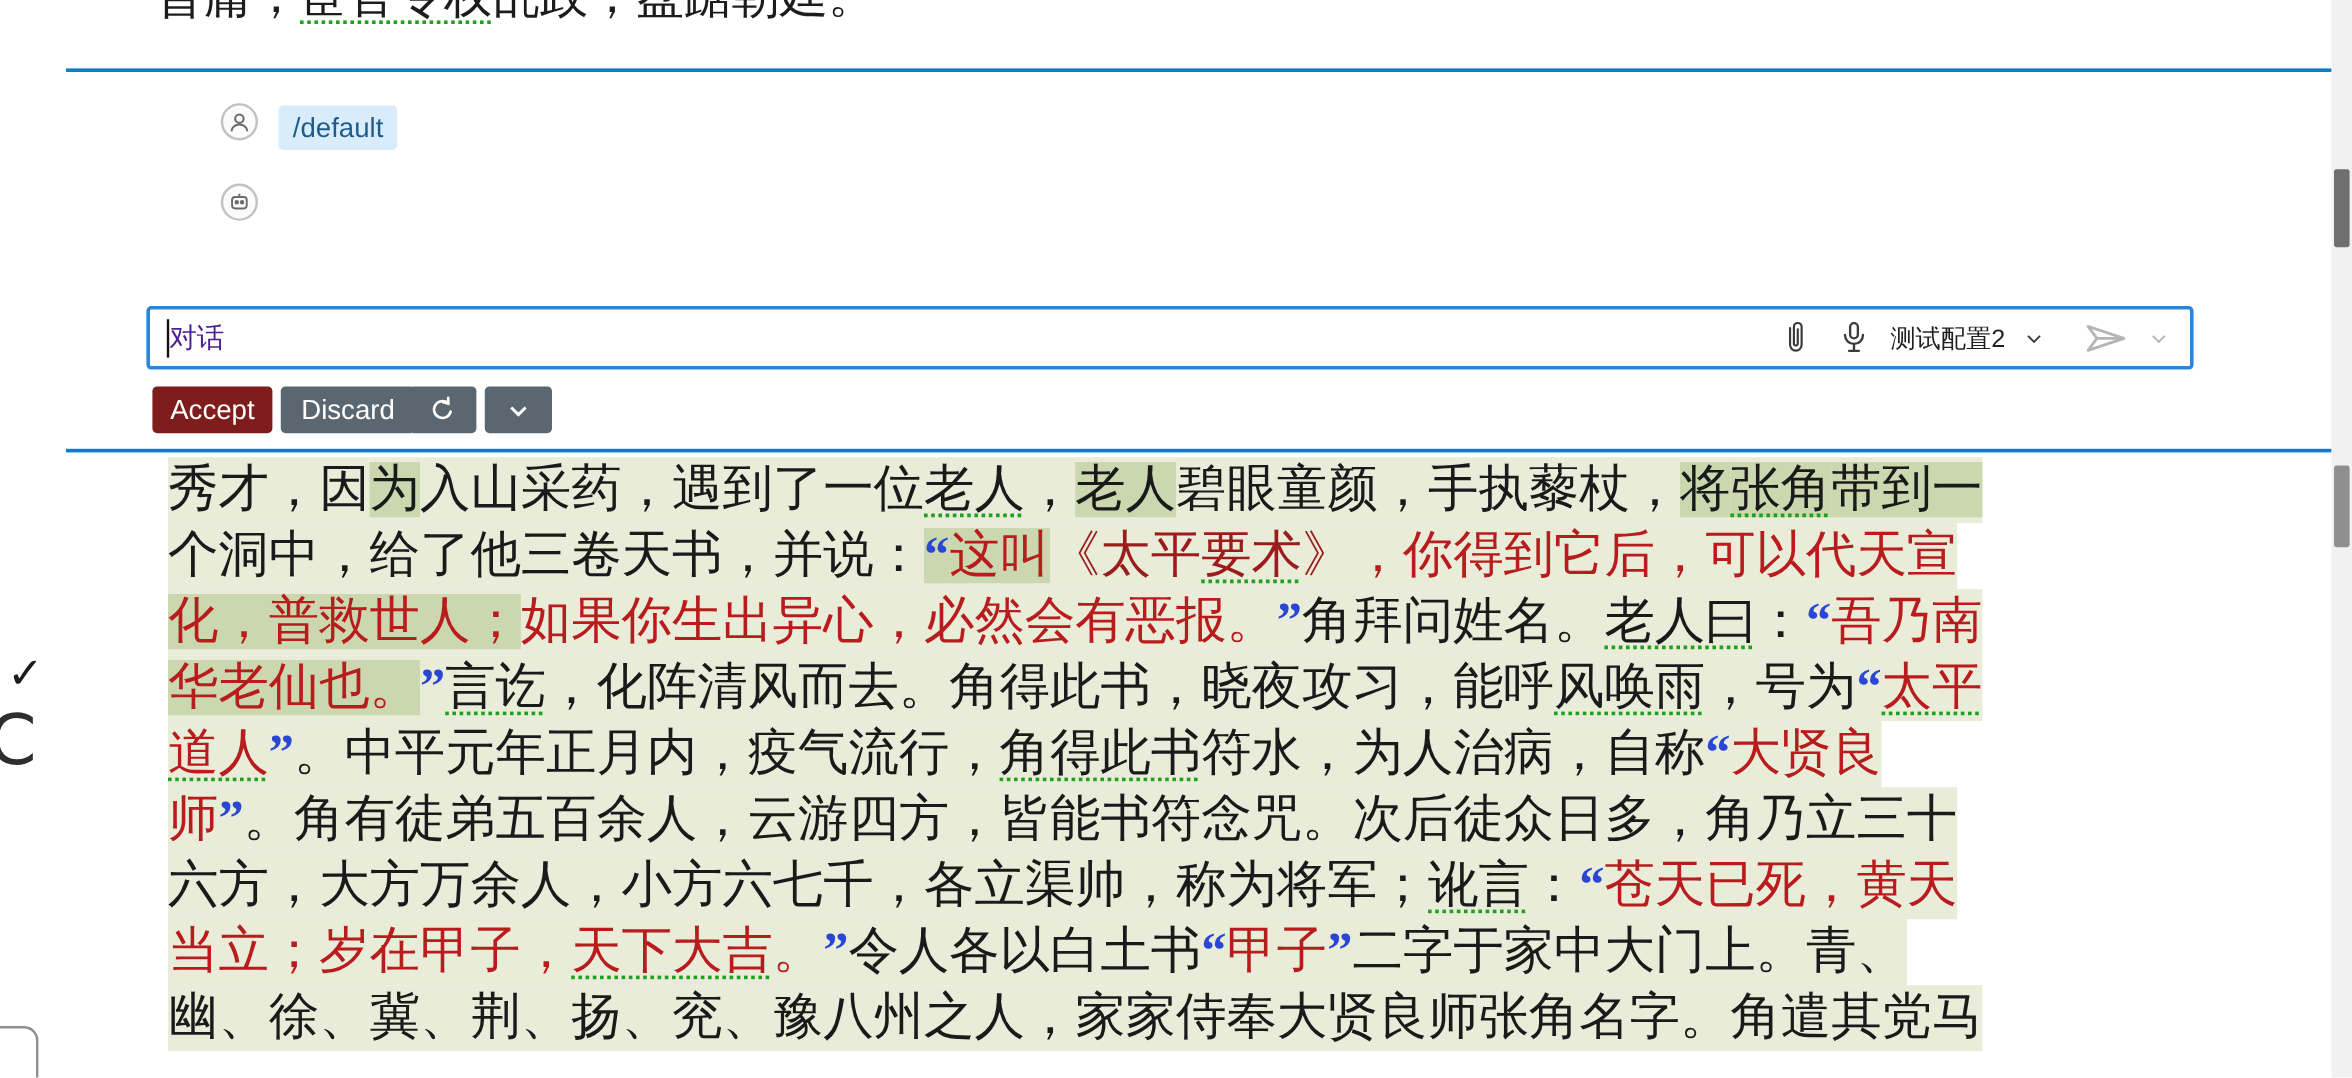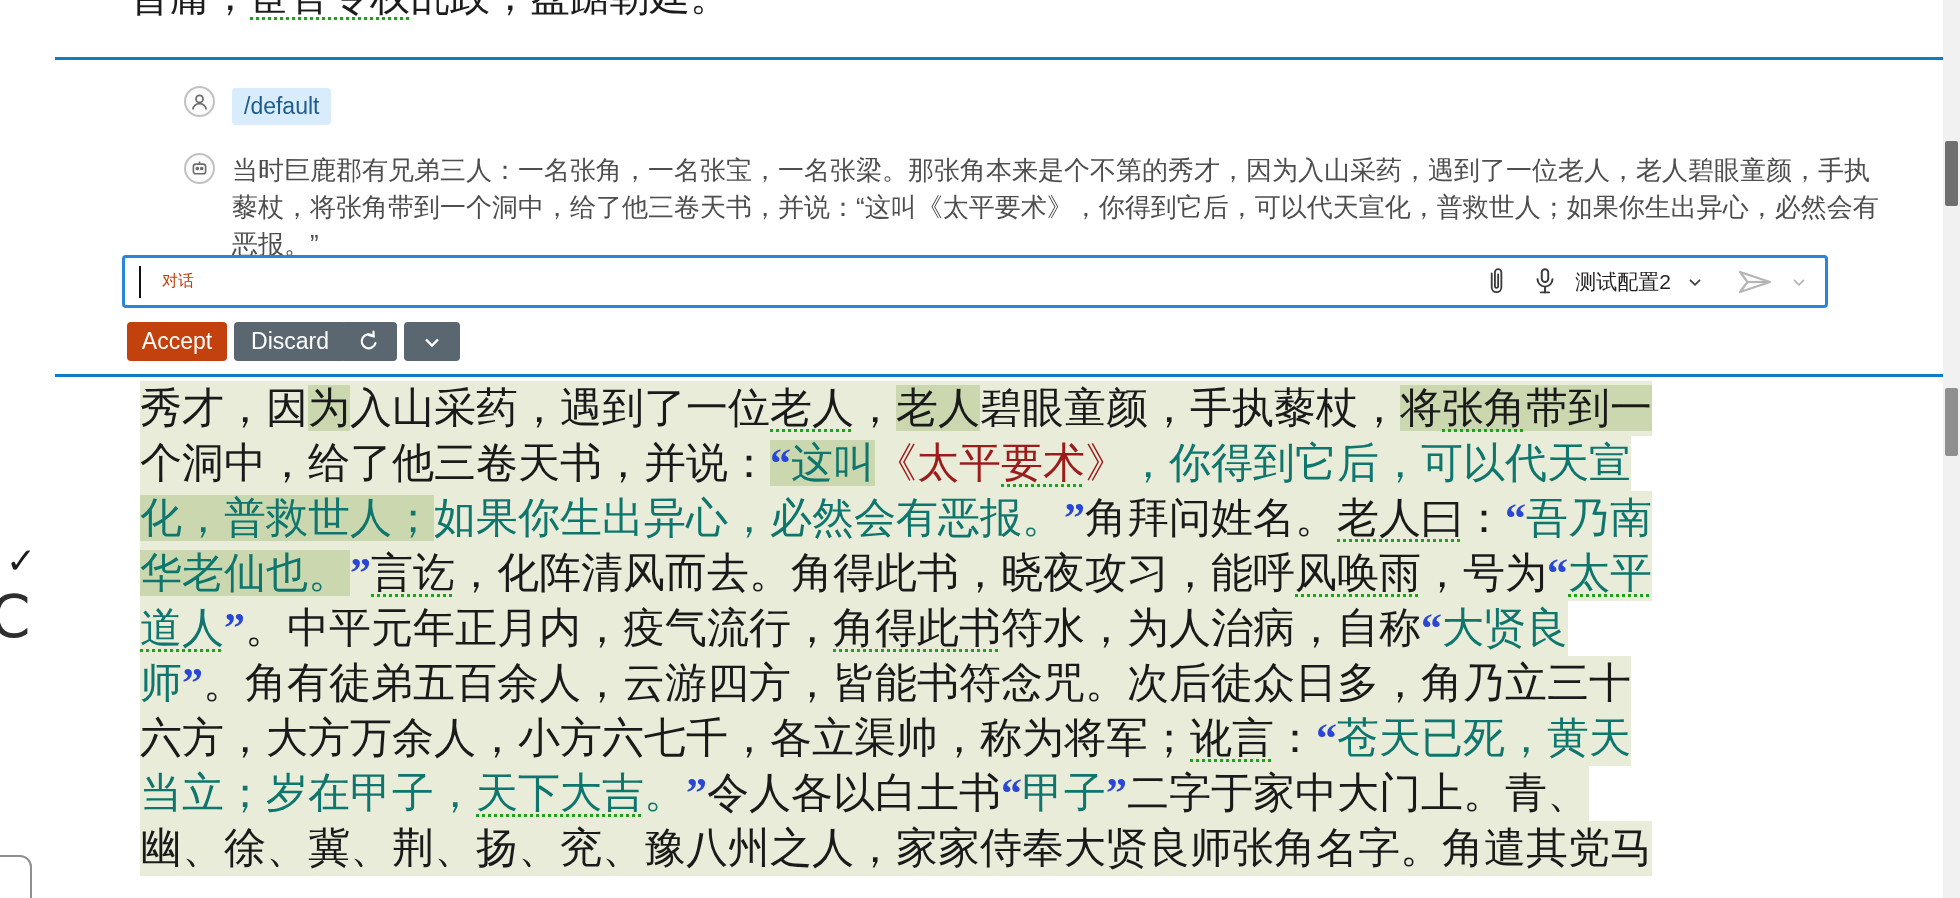--- a/index.html
+++ b/index.html
@@ -21,40 +21,40 @@
   #default-pill { left:232px; top:88px; background:#d9ecfb; color:#1e5c8c;
                   font-size:23px; padding:5px 12px; border-radius:4px; }
   #msg-lines { left:232px; top:152px; width:1680px; height:104px; overflow:hidden;
                font-size:26px; line-height:37px; color:#4e4e4e; }
   #msg-lines .msg-line { white-space:nowrap; }
 
   
   #chat-input { left:122px; top:255px; width:1706px; height:53px; background:#fff;
                 border:3px solid #2a86d8; border-radius:4px; display:flex; align-items:center; }
   #caret { width:2px; height:32px; background:#111; margin-left:14px; }
-  #input-placeholder { color:#c2410c; font-size:16px; margin-left:21px; flex:1; }
+  #input-placeholder { color:#4c1d95; font-size:23px; margin-left:0; flex:1; }
   .input-icons { display:flex; align-items:center; gap:14px; padding-right:16px; }
   #config-label { font-size:21px; color:#1f1f1f; white-space:nowrap; }
 
   
   .btn { position:absolute; top:322px; height:39px; border:none; border-radius:4px;
          color:#fff; font-size:23px; font-family:inherit; display:flex;
          align-items:center; justify-content:center; cursor:pointer; }
-  #accept-btn  { left:127px; width:100px; background:#c2410c; }
+  #accept-btn  { left:127px; width:100px; background:#7f1d1d; }
   #discard-btn { left:234px; width:112px; background:#5a6670; }
   #retry-btn   { left:341px; width:56px;  background:#5a6670; }
   #more-btn    { left:404px; width:56px;  background:#5a6670; }
 
   
   #doc-lines { left:140px; top:381px; font:42px/55px "Liberation Serif","DejaVu Serif",serif;
                color:#1a1a1a; }
   .doc-line { white-space:nowrap; width:max-content; background:#e8ecd9; height:55px; }
   .seg      { background:transparent; }
   .h-d  { background:#cbd8af; }
-  .c-r  { color:#0f766e; }
+  .c-r  { color:#b91c1c; }
   .c-m  { color:#9c1c1c;text-align:center; }
   .c-b  { color:#2946d5; font-weight:bold; }
   .u    { text-decoration:underline dotted #1ea21e 3px; text-underline-offset:7px; }
 
   
   #check-mark { left:6px; top:540px; font-size:36px; color:#1b1b1b; }
   #c-glyph    { left:-10px; top:583px; font-size:58px; color:#2e2e2e;
                 font-family:"DejaVu Sans",sans-serif; }
   #corner-box { left:-42px; top:855px; width:74px; height:90px; background:#fff;
                 border:2px solid #8f8f8f; border-radius:12px; }
@@ -86,25 +86,20 @@
   <div class="abs" id="default-pill">/default</div>
 
   <div class="abs avatar" style="left:184px; top:153px">
     <svg width="21" height="21" viewBox="0 0 24 24" fill="none" stroke="#6b6b6b" stroke-width="1.8">
       <rect x="5" y="7" width="14" height="11" rx="3"></rect>
       <circle cx="9.5" cy="12" r="1.2" fill="#6b6b6b"></circle>
         <circle cx="14.5" cy="12" r="1.2" fill="#6b6b6b"></circle>
       <line x1="12" y1="4" x2="12" y2="7"></line>
     </svg>
   </div>
-  <div class="abs" id="msg-lines">
-      <div class="msg-line">当时巨鹿郡有兄弟三人：一名张角，一名张宝，一名张梁。那张角本来是个不第的秀才，因为入山采药，遇到了一位老人，老人碧眼童颜，手执</div>
-      <div class="msg-line">藜杖，将张角带到一个洞中，给了他三卷天书，并说：“这叫《太平要术》，你得到它后，可以代天宣化，普救世人；如果你生出异心，必然会有</div>
-      <div class="msg-line">恶报。”</div>
-    </div>
 
   <div class="abs" id="chat-input" role="textbox">
     <div id="caret"></div>
     <span id="input-placeholder">对话</span>
     <div class="input-icons">
       <span>
         <svg width="26" height="30" viewBox="0 0 24 28" fill="none" stroke="#3b3b3b" stroke-width="1.7" stroke-linecap="round">
           <path d="M8 6 v13 a4.5 4.5 0 0 0 9 0 V5 a3 3 0 0 0 -6 0 v13 a1.5 1.5 0 0 0 3 0 V7"></path>
         </svg>
       </span>

